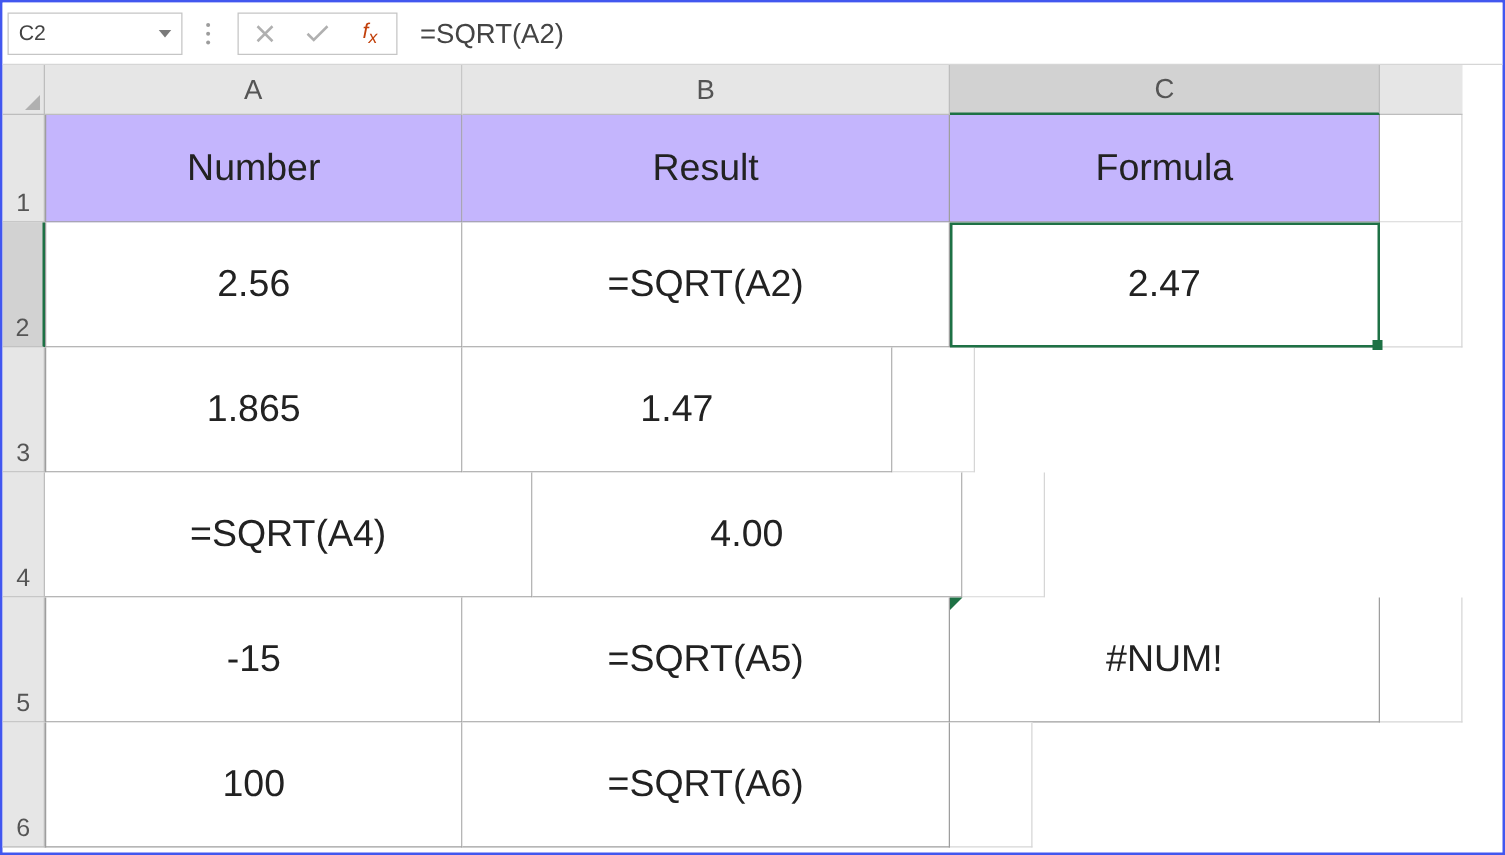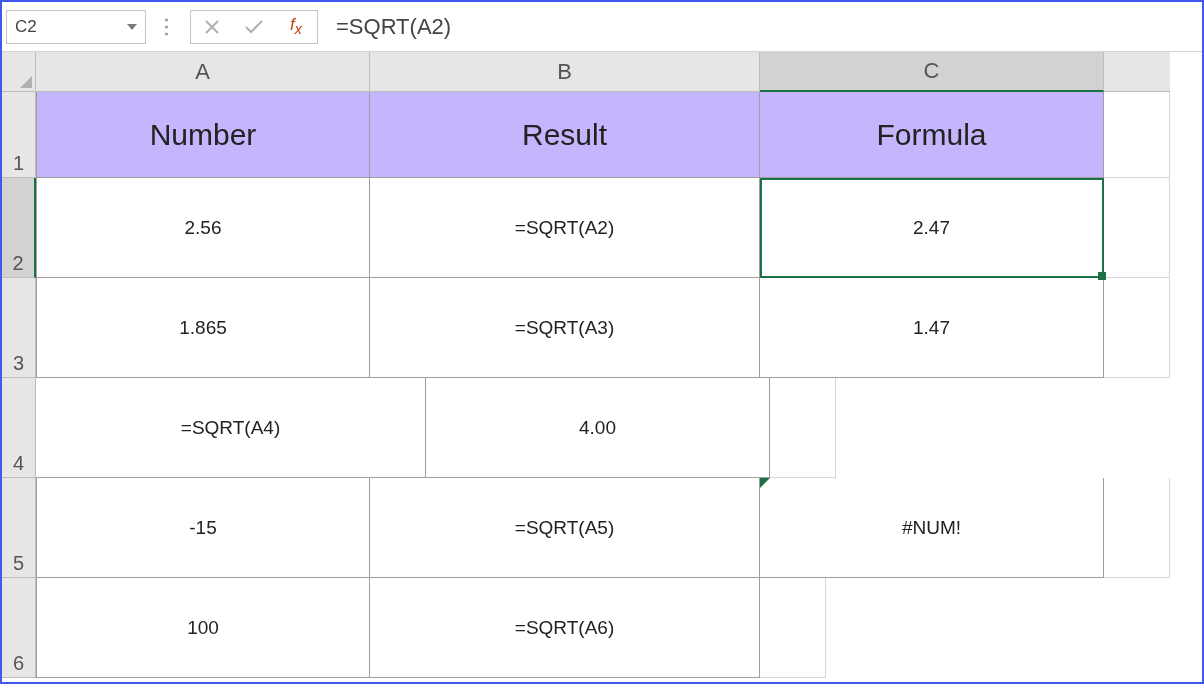--- a/index.html
+++ b/index.html
@@ -132,21 +132,21 @@
   .body-row { display: flex; }
 
   .cells-wrap { position: relative; }
 
   .cell {
     border-right: 1px solid #9e9e9e;
     border-bottom: 1px solid #9e9e9e;
     display: flex;
     align-items: center;
     justify-content: center;
-    font-size: 19px;
+    font-size: 30px;
     color: #222;
     background: #fff;
     position: relative;
   }
   .cell.header-cell {
     background: #c4b5fd;
     font-weight: normal;
     font-size: 30px;
     border-right: 1px solid #9e9e9e;
     border-bottom: 1px solid #9e9e9e;
@@ -254,21 +254,20 @@
 
       <div class="body-row">
         <div class="cell col-A cell-left-thick row-data">2.56</div>
         <div class="cell col-B row-data">=SQRT(A2)</div>
         <div class="cell col-C row-data">2.47</div>
         <div class="cell empty col-rest row-data"></div>
       </div>
 
       <div class="body-row">
         <div class="cell col-A cell-left-thick row-data">1.865</div>
-        <div class="cell col-B row-data">=SQRT(A3)</div>
         <div class="cell col-C row-data">1.47</div>
         <div class="cell empty col-rest row-data"></div>
       </div>
 
       <div class="body-row">
         <div class="cell col-B row-data">=SQRT(A4)</div>
         <div class="cell col-C row-data">4.00</div>
         <div class="cell empty col-rest row-data"></div>
       </div>
 

